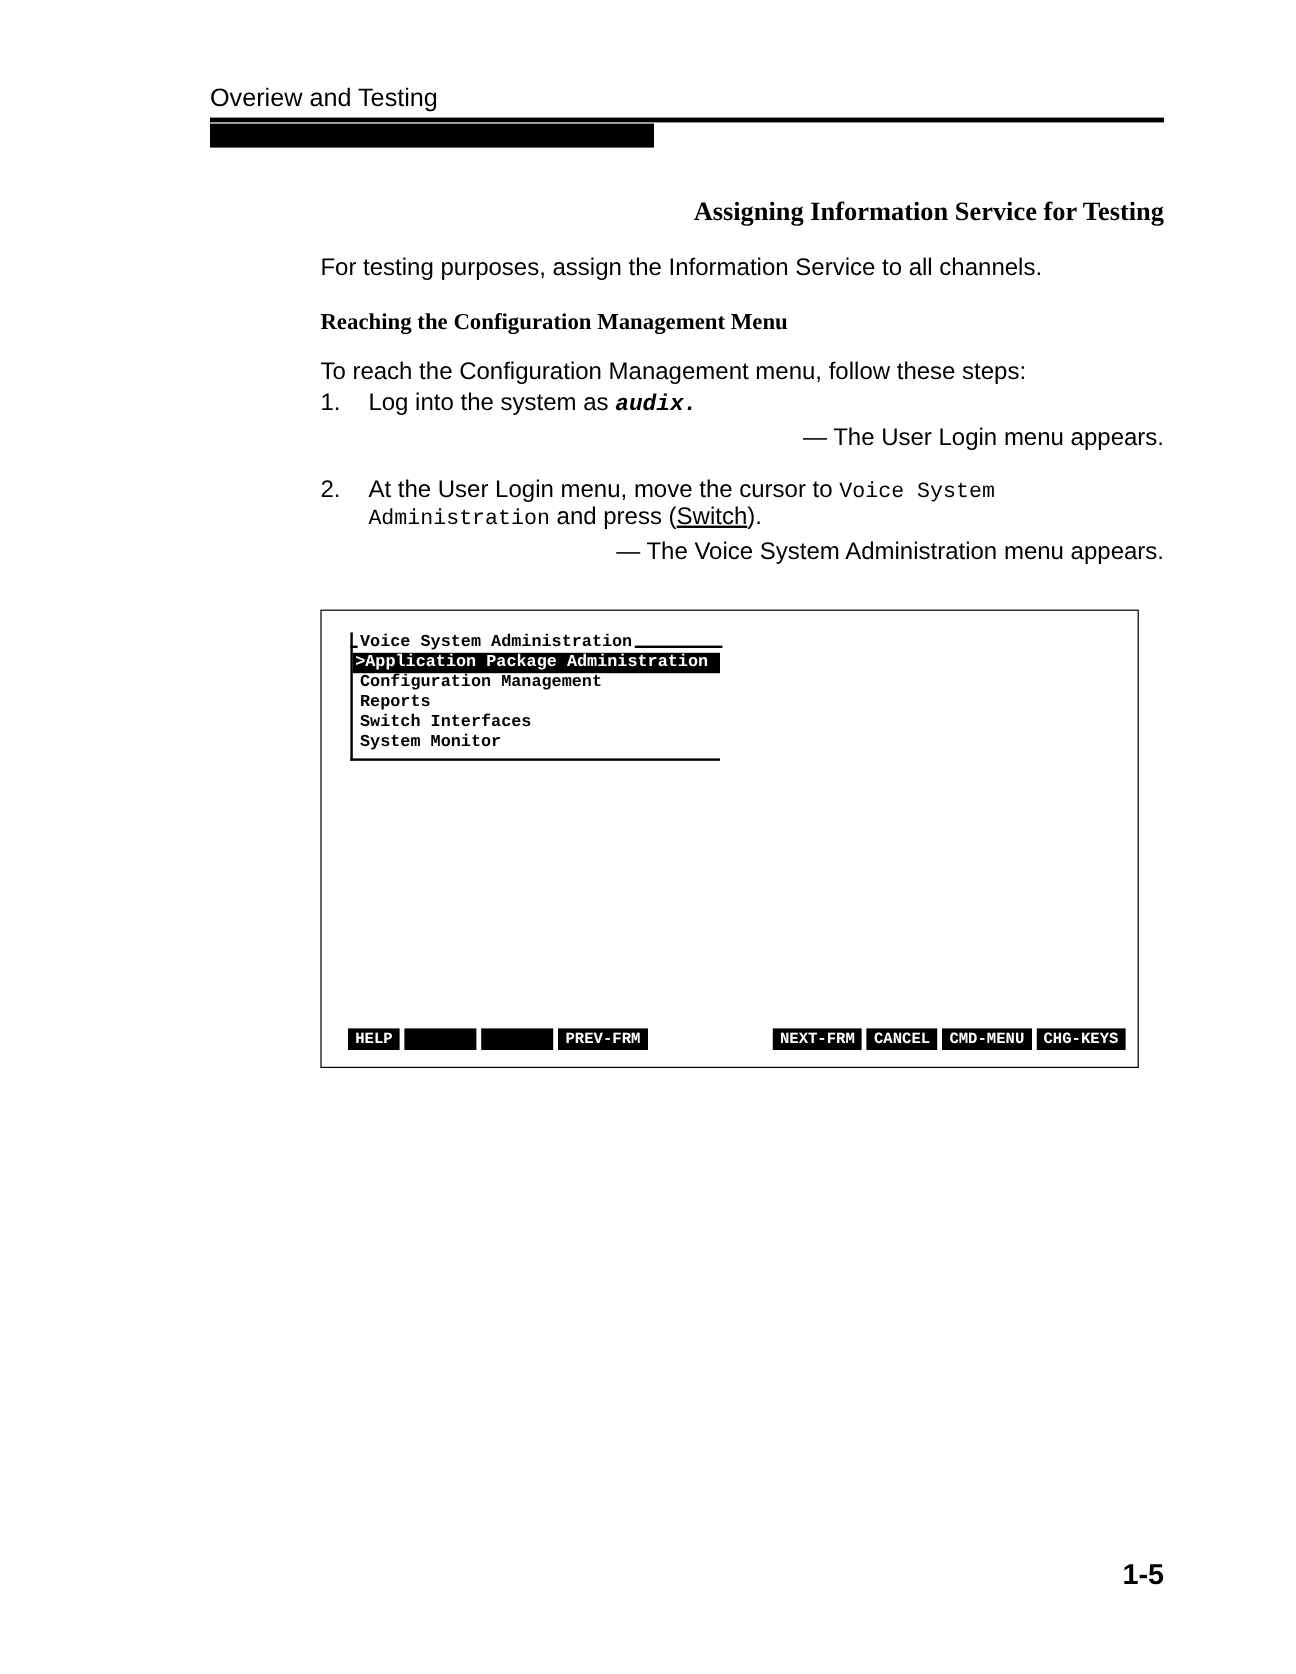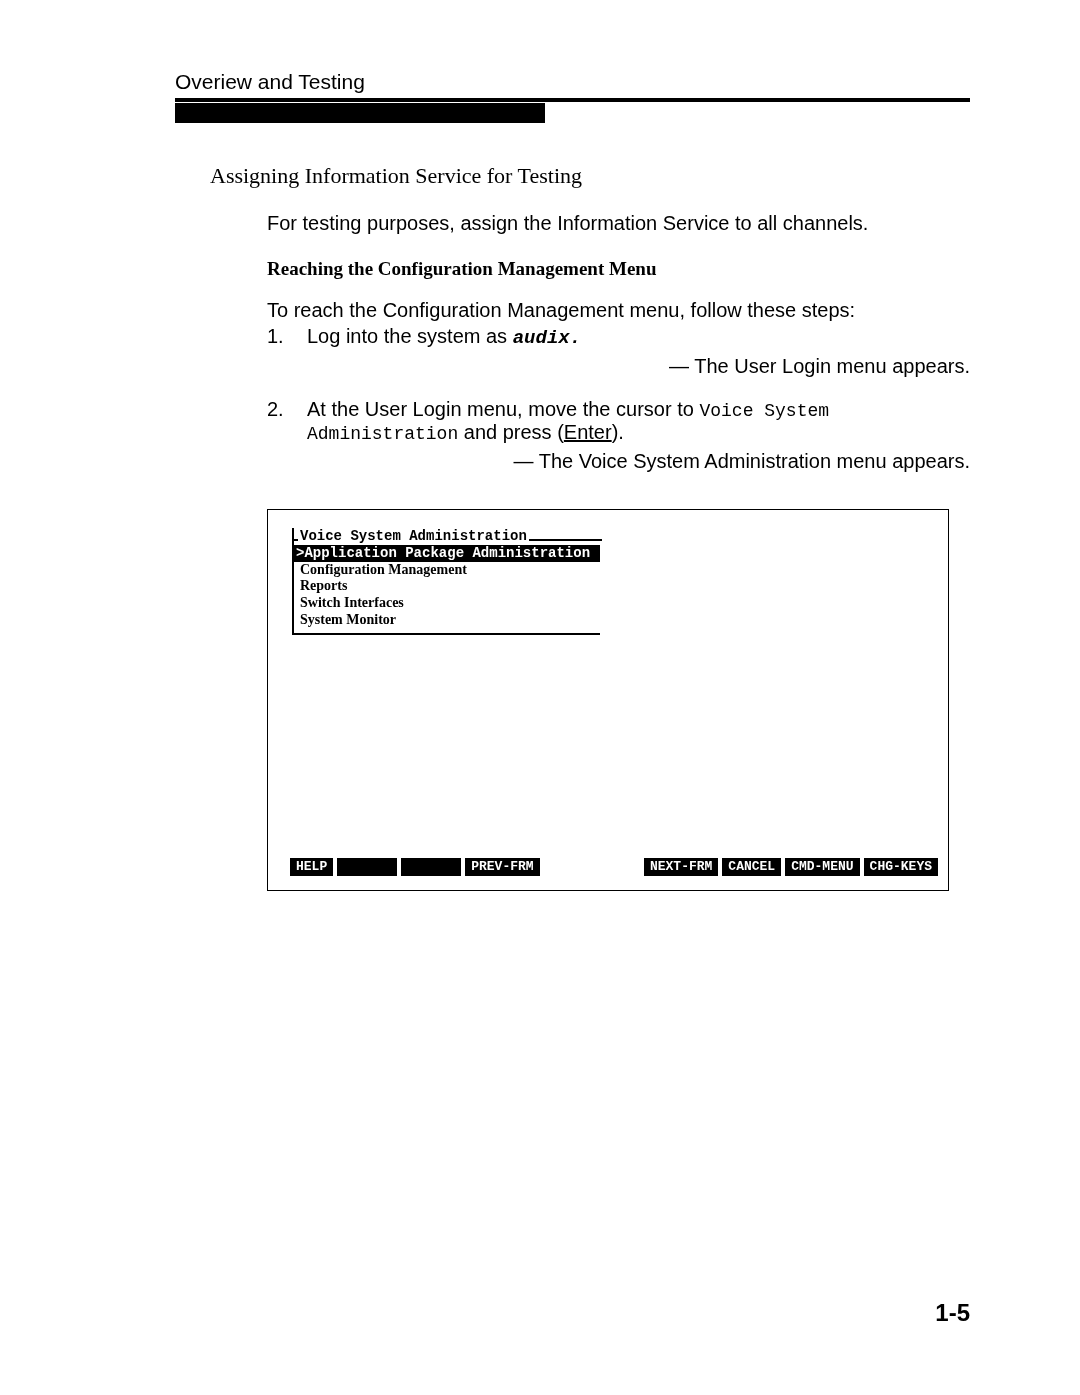--- a/index.html
+++ b/index.html
@@ -26,23 +26,24 @@
     margin: 0 0 1px 0;
   }
   .black-bar {
     height: 20px;
     background: #000;
     width: 370px;
     margin-bottom: 40px;
   }
   .section-title {
     font-family: "Palatino Linotype", Palatino, "Book Antiqua", serif;
-    font-weight: normal;
+    font-weight: bold;
     font-size: 22px;
     margin: 0 0 20px 35px;
+    text-align: right;
   }
   .body-text {
     margin-left: 92px;
     font-size: 20px;
     line-height: 1.45;
   }
   .sub-title {
     font-family: "Palatino Linotype", Palatino, "Book Antiqua", serif;
     font-weight: bold;
     font-size: 19px;
@@ -129,21 +130,20 @@
   .menu-selected {
     background: #000;
     color: #fff;
     display: block;
     padding: 0 2px;
     margin-left: -4px;
     margin-right: -4px;
   }
   .menu-items {
     padding: 0 2px;
-    font-family: Liberation Serif, serif;
   }
 
   .fn-bar {
     position: absolute;
     bottom: 14px;
     left: 22px;
     right: 10px;
     display: flex;
     gap: 4px;
     font-family: "Courier New", Courier, monospace;
@@ -194,21 +194,21 @@
       <div class="step-num">1.</div>
       <div class="step-body">
         <span>Log into the system as </span><span class="bold-mono">audix.</span>
         <div class="sub-note">— The User Login menu appears.</div>
       </div>
     </div>
 
     <div class="step-row">
       <div class="step-num">2.</div>
       <div class="step-body">
-        <span>At the User Login menu, move the cursor to </span><span class="mono">Voice System Administration</span><span> and press (</span><span class="underline">Enter</span><span>).</span>
+        <span>At the User Login menu, move the cursor to </span><span class="mono">Voice System Administration</span><span> and press (</span><span class="underline">Switch</span><span>).</span>
         <div class="sub-note">— The Voice System Administration menu appears.</div>
       </div>
     </div>
   </div>
 
   <div class="terminal-box">
     <div class="menu-box">
       <div class="menu-title-row">
         <span class="dash"></span>
         <span class="menu-title">Voice System Administration</span>

